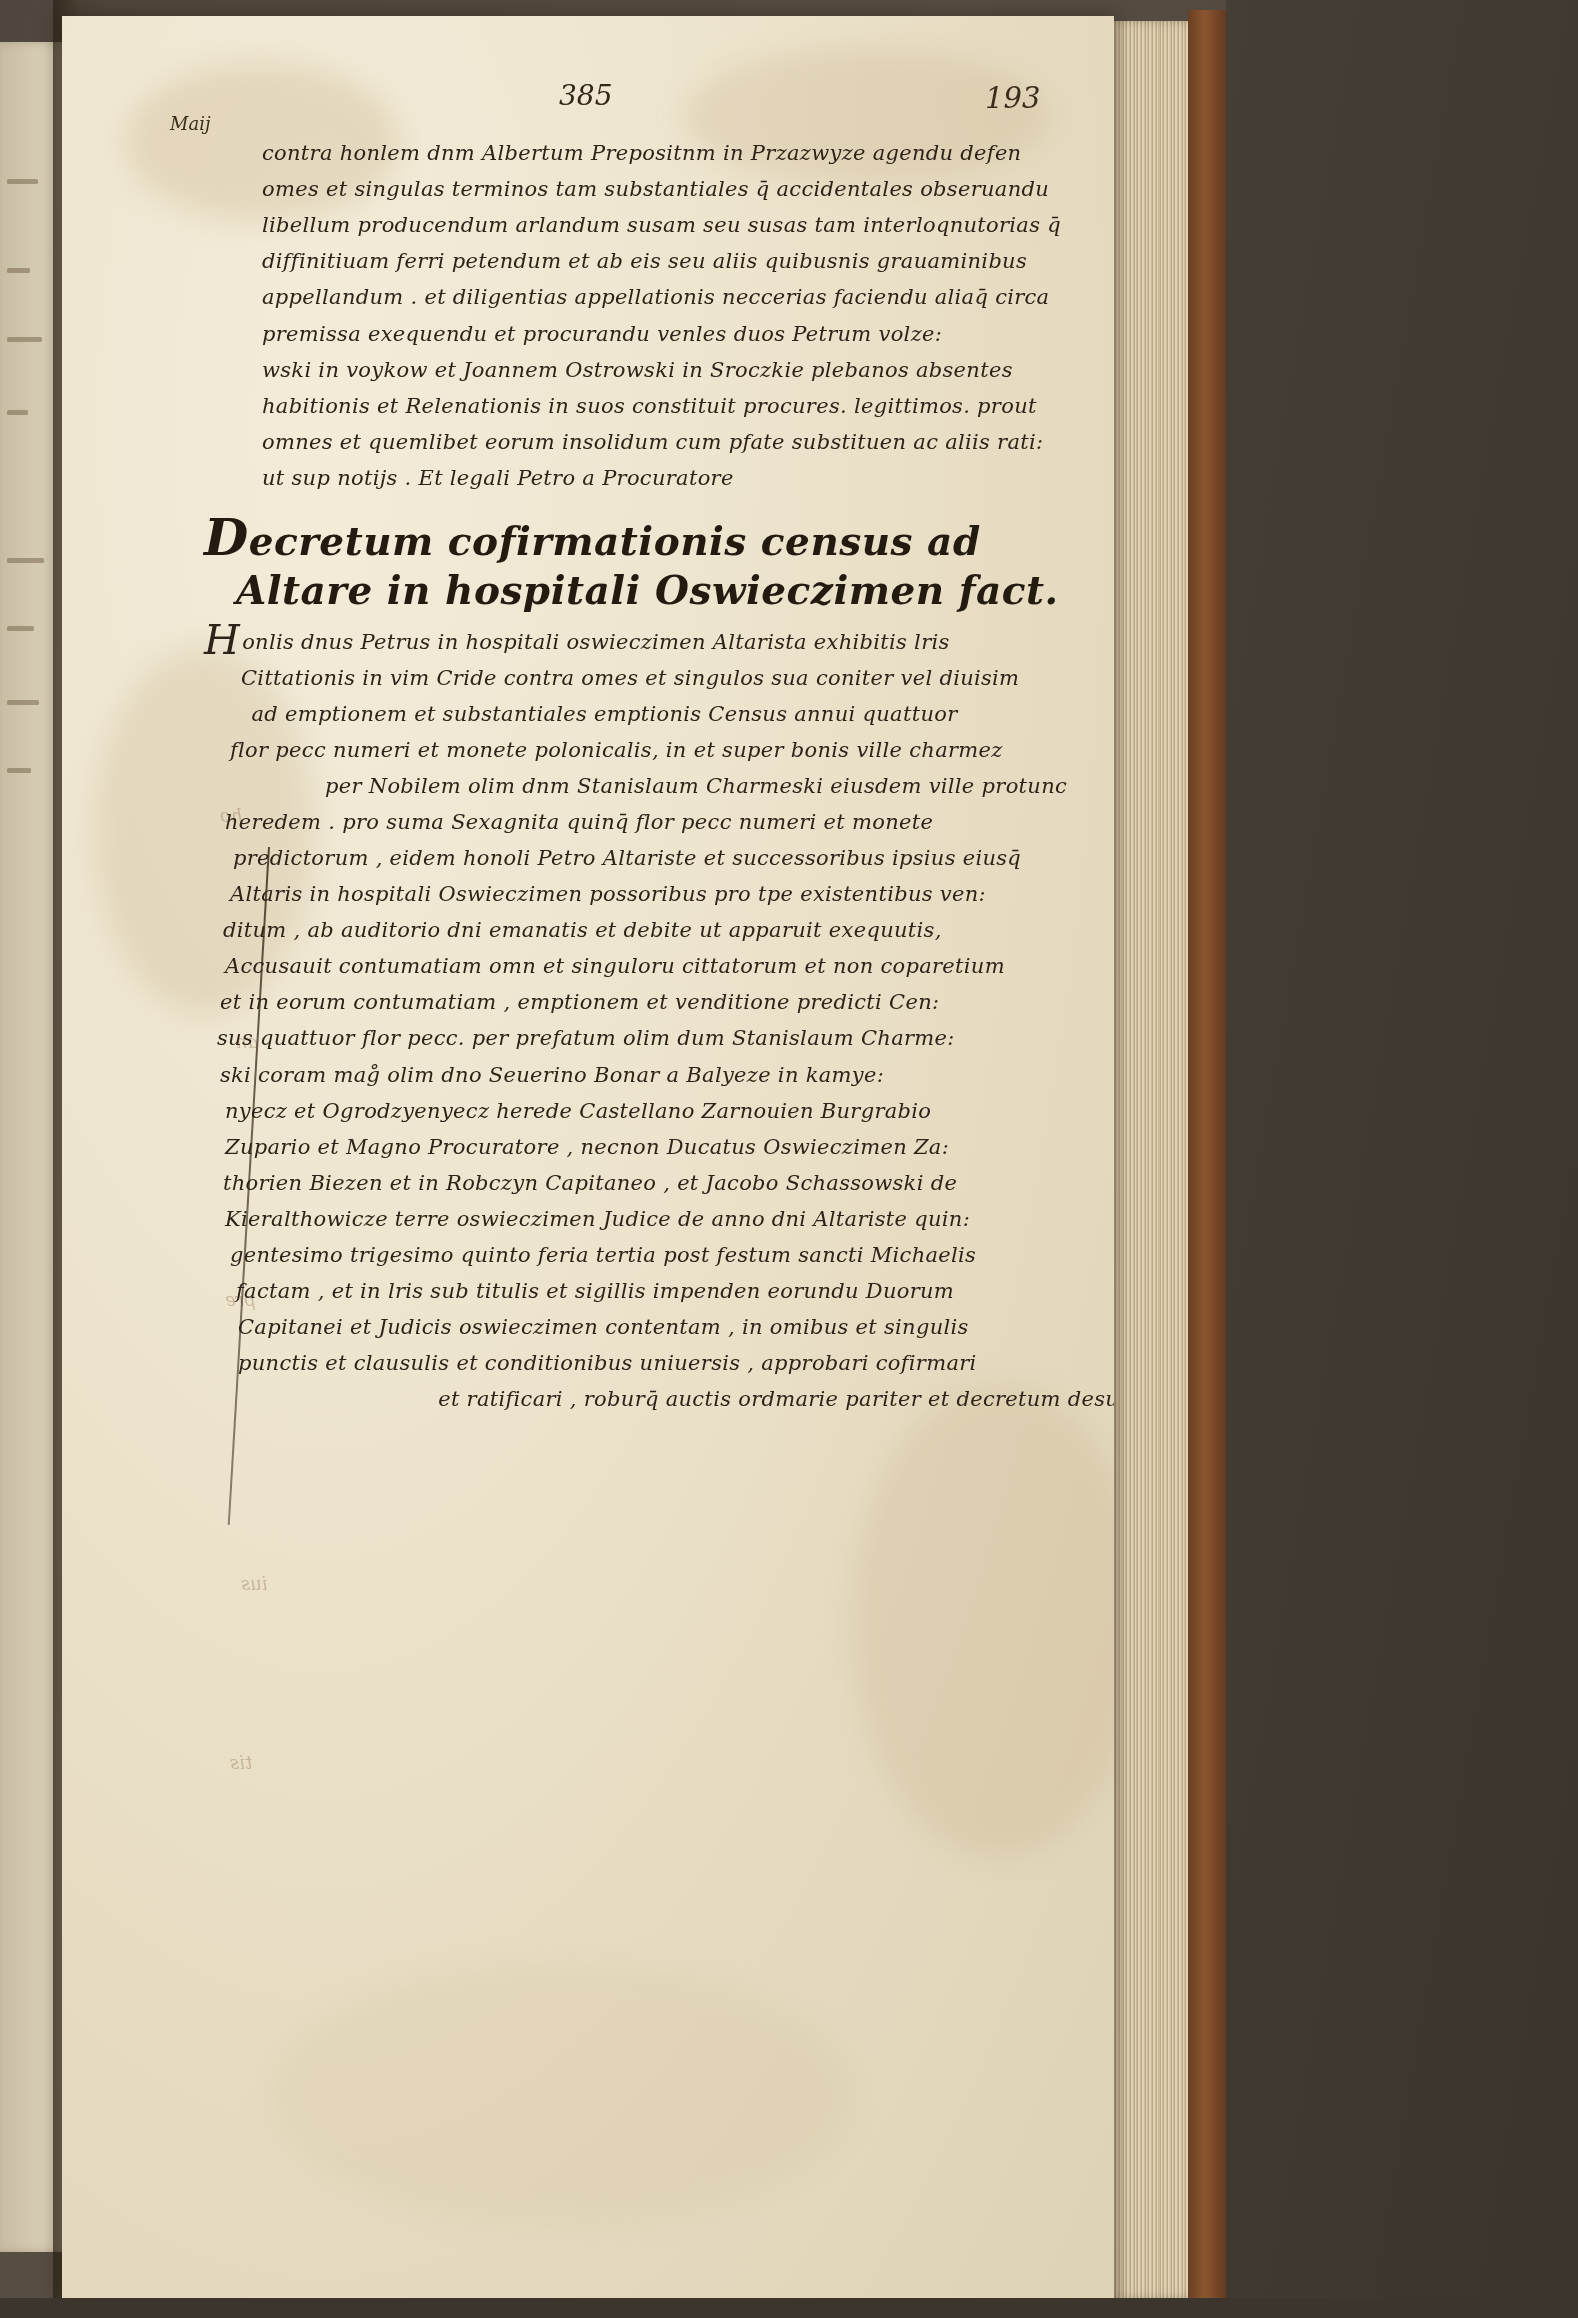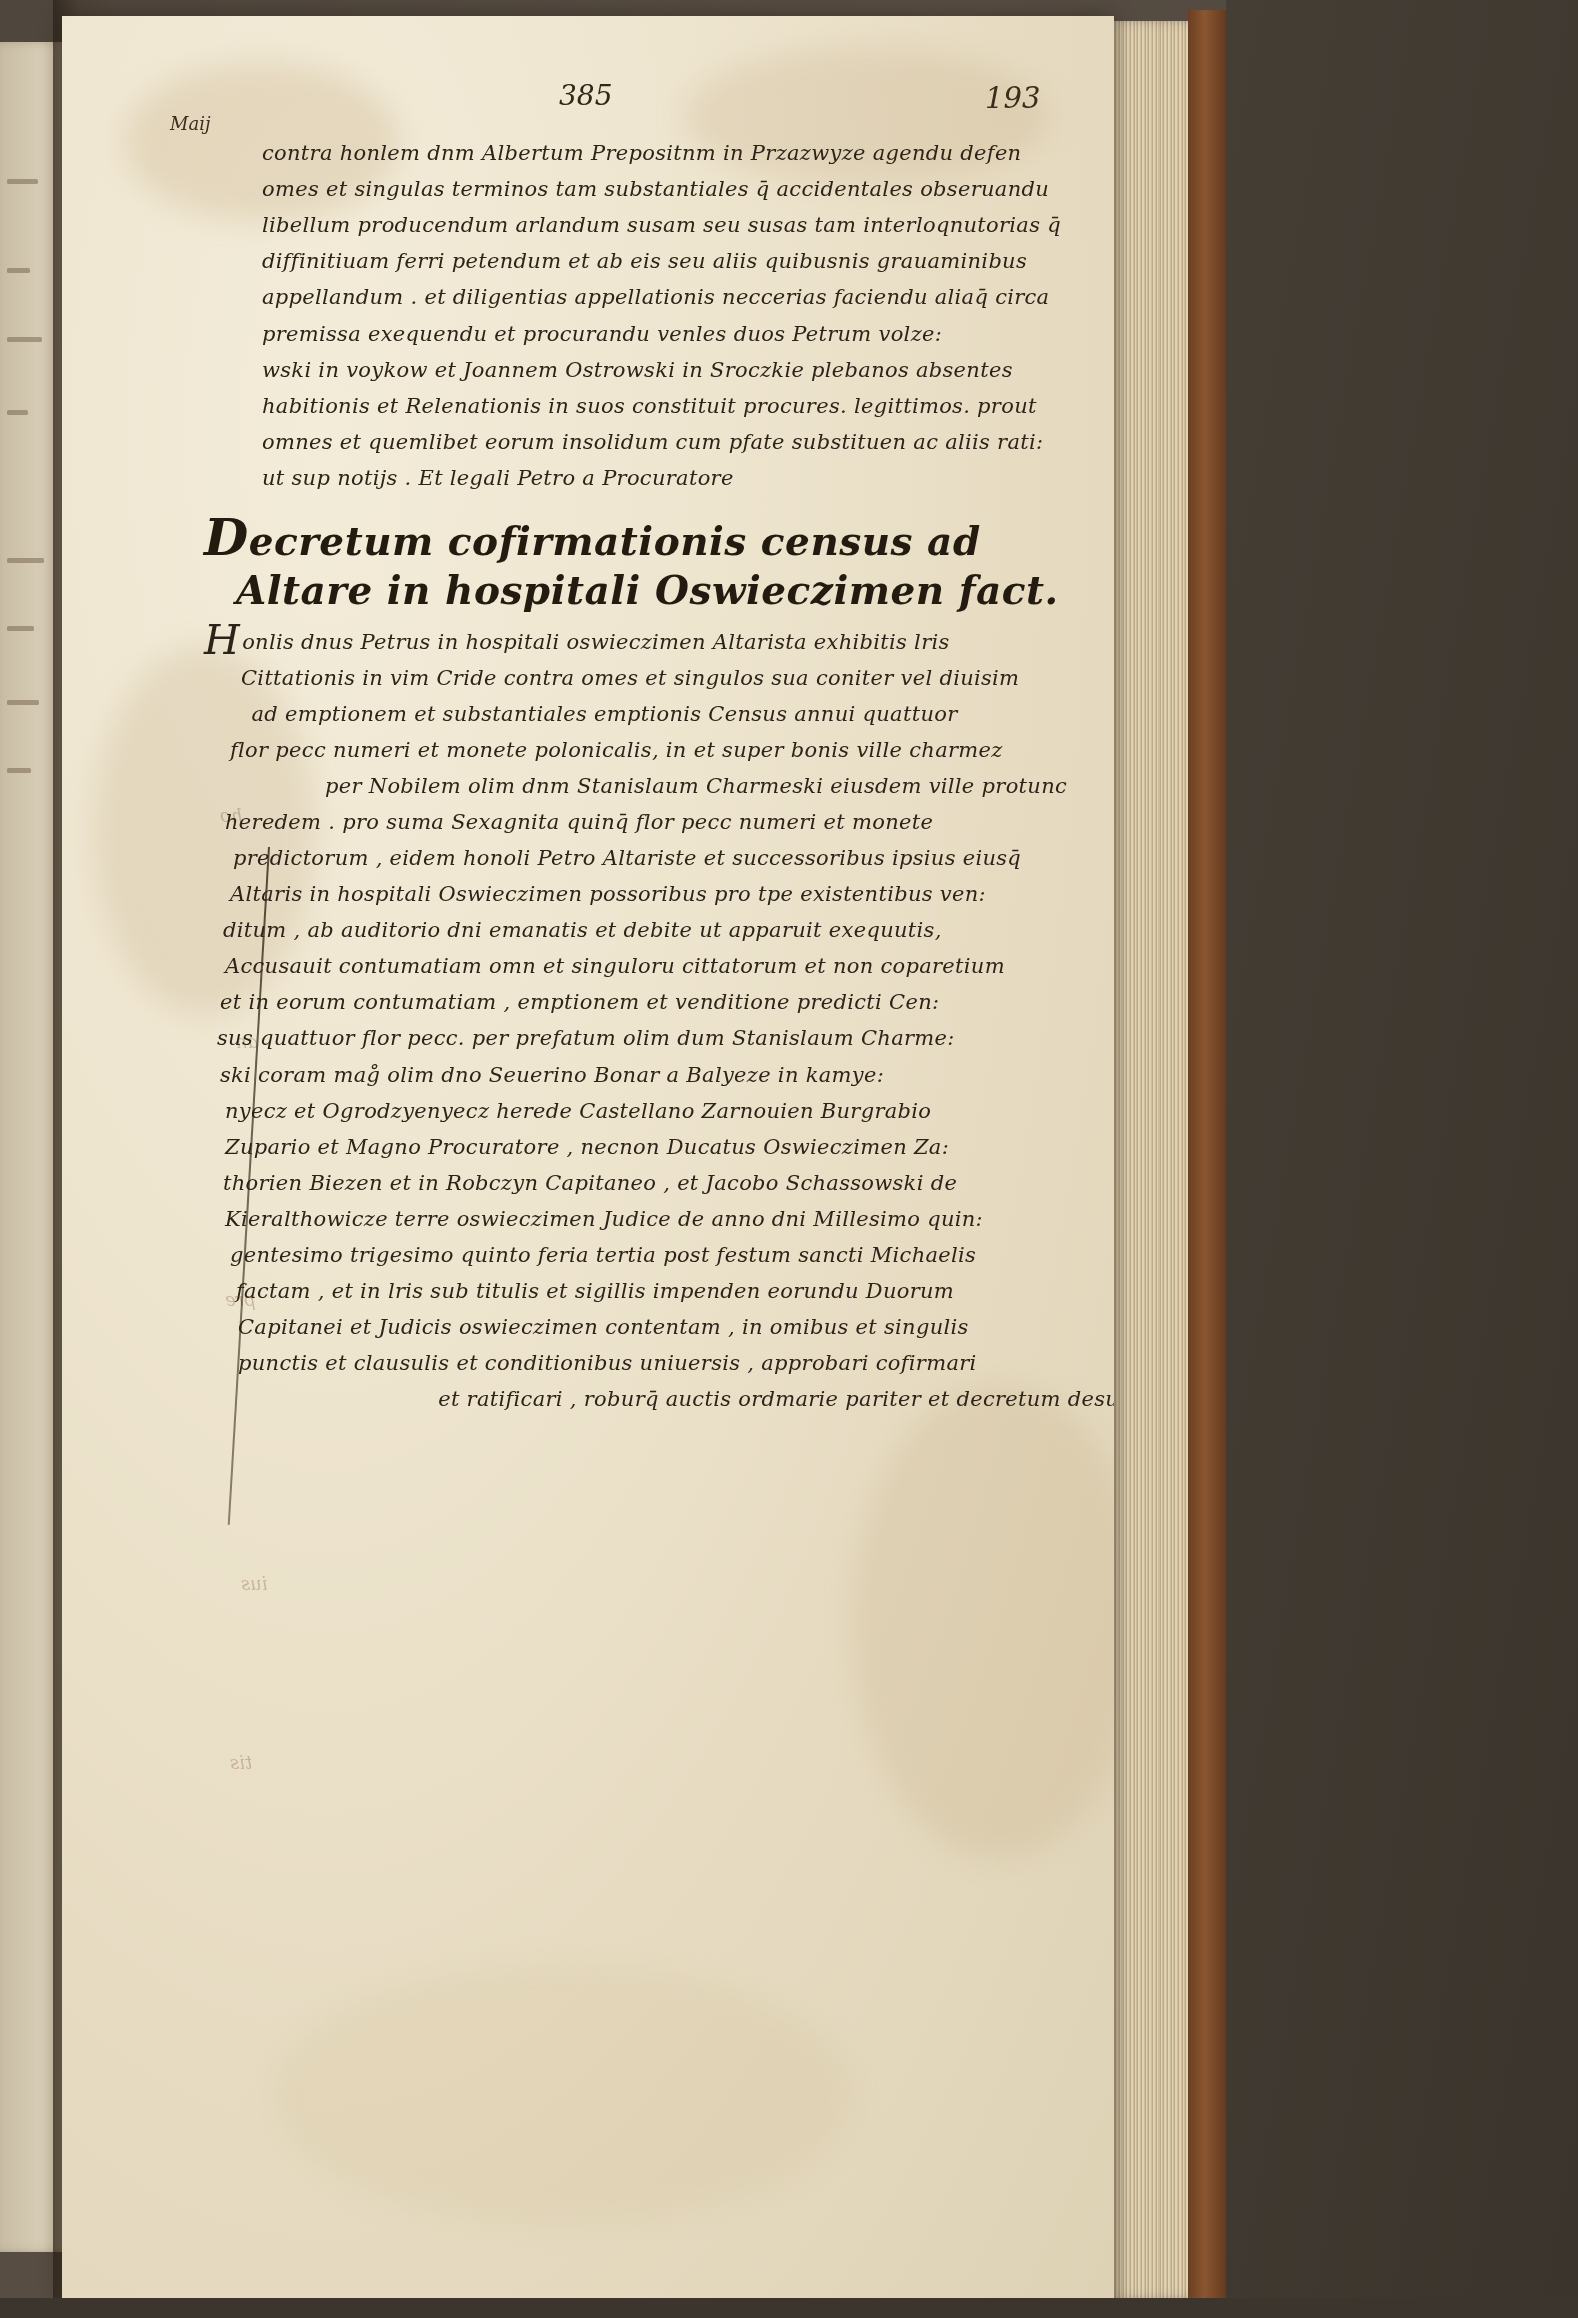--- a/index.html
+++ b/index.html
@@ -279,21 +279,21 @@
         <span class="line" style="margin-left:-29px;">predictorum , eidem honoli Petro Altariste et successoribus ipsius eiusq̄</span>
         <span class="line" style="margin-left:-32px;">Altaris in hospitali Oswieczimen possoribus pro tpe existentibus ven:</span>
         <span class="line" style="margin-left:-39px;">ditum , ab auditorio dni emanatis et debite ut apparuit exequutis,</span>
         <span class="line" style="margin-left:-37px;">Accusauit contumatiam omn et singuloru cittatorum et non coparetium</span>
         <span class="line" style="margin-left:-42px;">et in eorum contumatiam , emptionem et venditione predicti Cen:</span>
         <span class="line" style="margin-left:-45px;">sus quattuor flor pecc. per prefatum olim dum Stanislaum Charme:</span>
         <span class="line" style="margin-left:-42px;">ski coram mag̊ olim dno Seuerino Bonar a Balyeze in kamye:</span>
         <span class="line" style="margin-left:-37px;">nyecz et Ogrodzyenyecz herede Castellano Zarnouien Burgrabio</span>
         <span class="line" style="margin-left:-37px;">Zupario et Magno Procuratore , necnon Ducatus Oswieczimen Za:</span>
         <span class="line" style="margin-left:-39px;">thorien Biezen et in Robczyn Capitaneo , et Jacobo Schassowski de</span>
-        <span class="line" style="margin-left:-37px;">Kieralthowicze terre oswieczimen Judice de anno dni Millesimo quin:</span>
+        <span class="line" style="margin-left:-37px;">Kieralthowicze terre oswieczimen Judice de anno dni Altariste quin:</span>
         <span class="line" style="margin-left:-32px;">gentesimo trigesimo quinto feria tertia post festum sancti Michaelis</span>
         <span class="line" style="margin-left:-26px;">factam , et in lris sub titulis et sigillis impenden eorundu Duorum</span>
         <span class="line" style="margin-left:-24px;">Capitanei et Judicis oswieczimen contentam , in omibus et singulis</span>
         <span class="line" style="margin-left:-24px;">punctis et clausulis et conditionibus uniuersis , approbari cofirmari</span>
         <span class="line" style="margin-left:-24px;text-align:right;">et ratificari , roburq̄ auctis ordmarie pariter et decretum desuper</span>
       </div>
 
     </div>
   </div>
 

